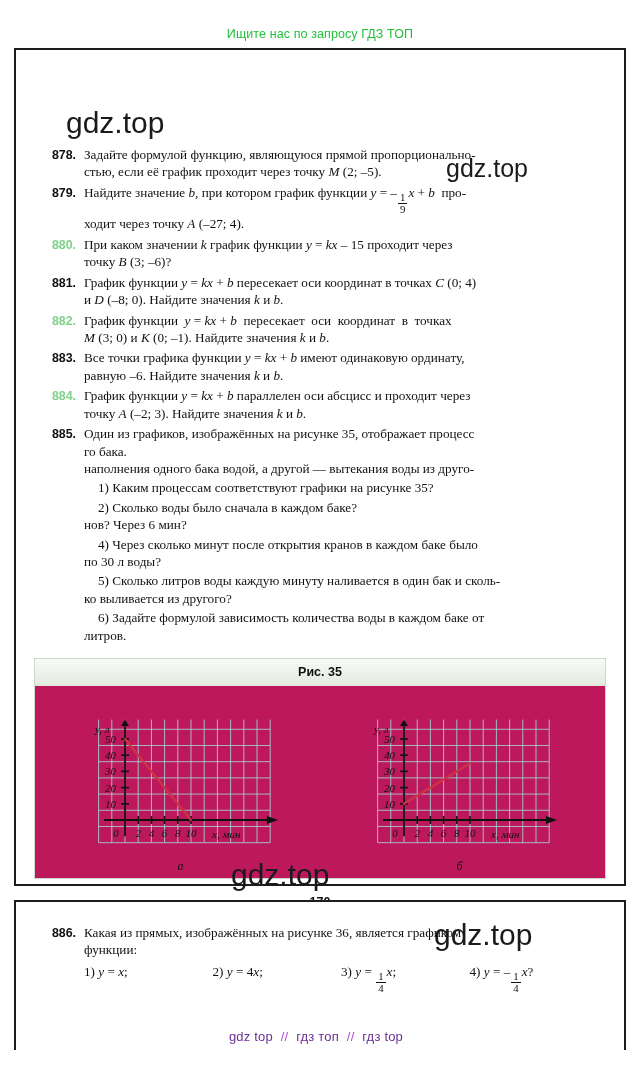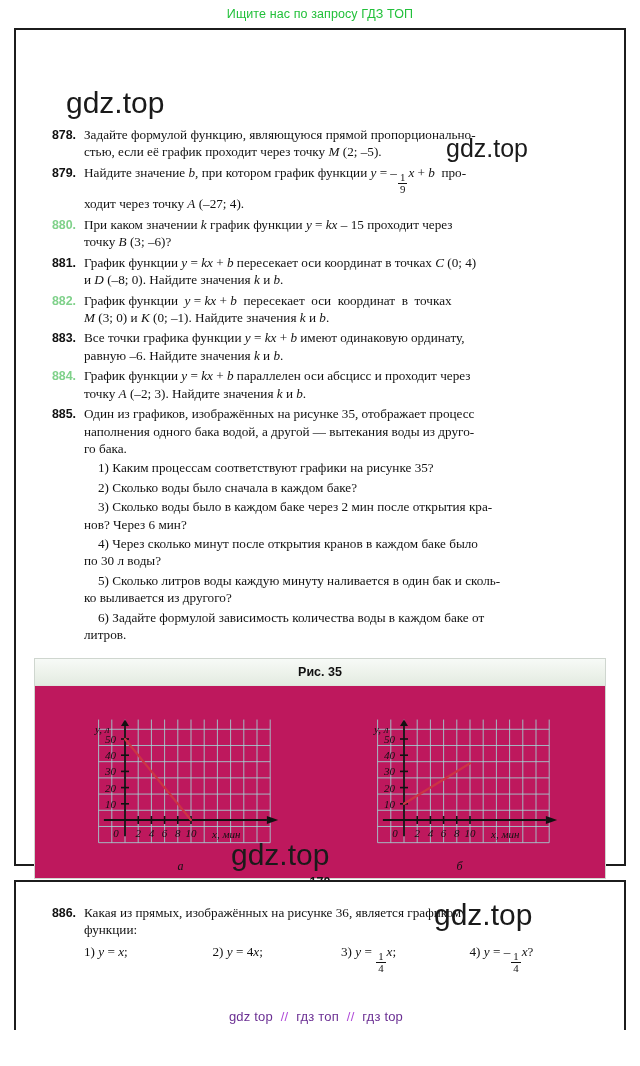--- a/index.html
+++ b/index.html
@@ -14,20 +14,21 @@
   }
 
   
   .promo-strip {
     height: 28px;
     display: flex; align-items: center; justify-content: center;
     font-family: "Liberation Sans", sans-serif;
     font-size: 12.5px;
     color: #22c03a;
     letter-spacing: .1px;
+    margin-top: 20px;
   }
 
   
   .sheet {
     position: relative;
     margin: 0 14px;
     border-top: 2px solid #1c1c1c;
     border-left: 2px solid #1c1c1c;
     border-right: 2px solid #1c1c1c;
     border-bottom: 2px solid #1c1c1c;
@@ -231,26 +232,25 @@
       <div class="ex-body">
         <p>График функции <i>y</i> = <i>kx</i> + <i>b</i> параллелен оси абсцисс и проходит через</p>
         <p>точку <i>A</i> (–2; 3). Найдите значения <i>k</i> и <i>b</i>.</p>
       </div>
     </div>
 
     <div class="ex">
       <div class="ex-num">885.</div>
       <div class="ex-body">
         <p>Один из графиков, изображённых на рисунке 35, отображает процесс</p>
+        <p>го бака.</p>
         <p>наполнения одного бака водой, а другой — вытекания воды из друго-</p>
-        <p>го бака.</p>
 
         <p class="sub">1) Каким процессам соответствуют графики на рисунке 35?</p>
         <p class="sub">2) Сколько воды было сначала в каждом баке?</p>
-        <p class="sub">3) Сколько воды было в каждом баке через 2 мин после открытия кра-</p>
         <p>нов? Через 6 мин?</p>
         <p class="sub">4) Через сколько минут после открытия кранов в каждом баке было</p>
         <p>по 30 л воды?</p>
         <p class="sub">5) Сколько литров воды каждую минуту наливается в один бак и сколь-</p>
         <p>ко выливается из другого?</p>
         <p class="sub">6) Задайте формулой зависимость количества воды в каждом баке от</p>
         <p>литров.</p>
       </div>
     </div>
   </div>

